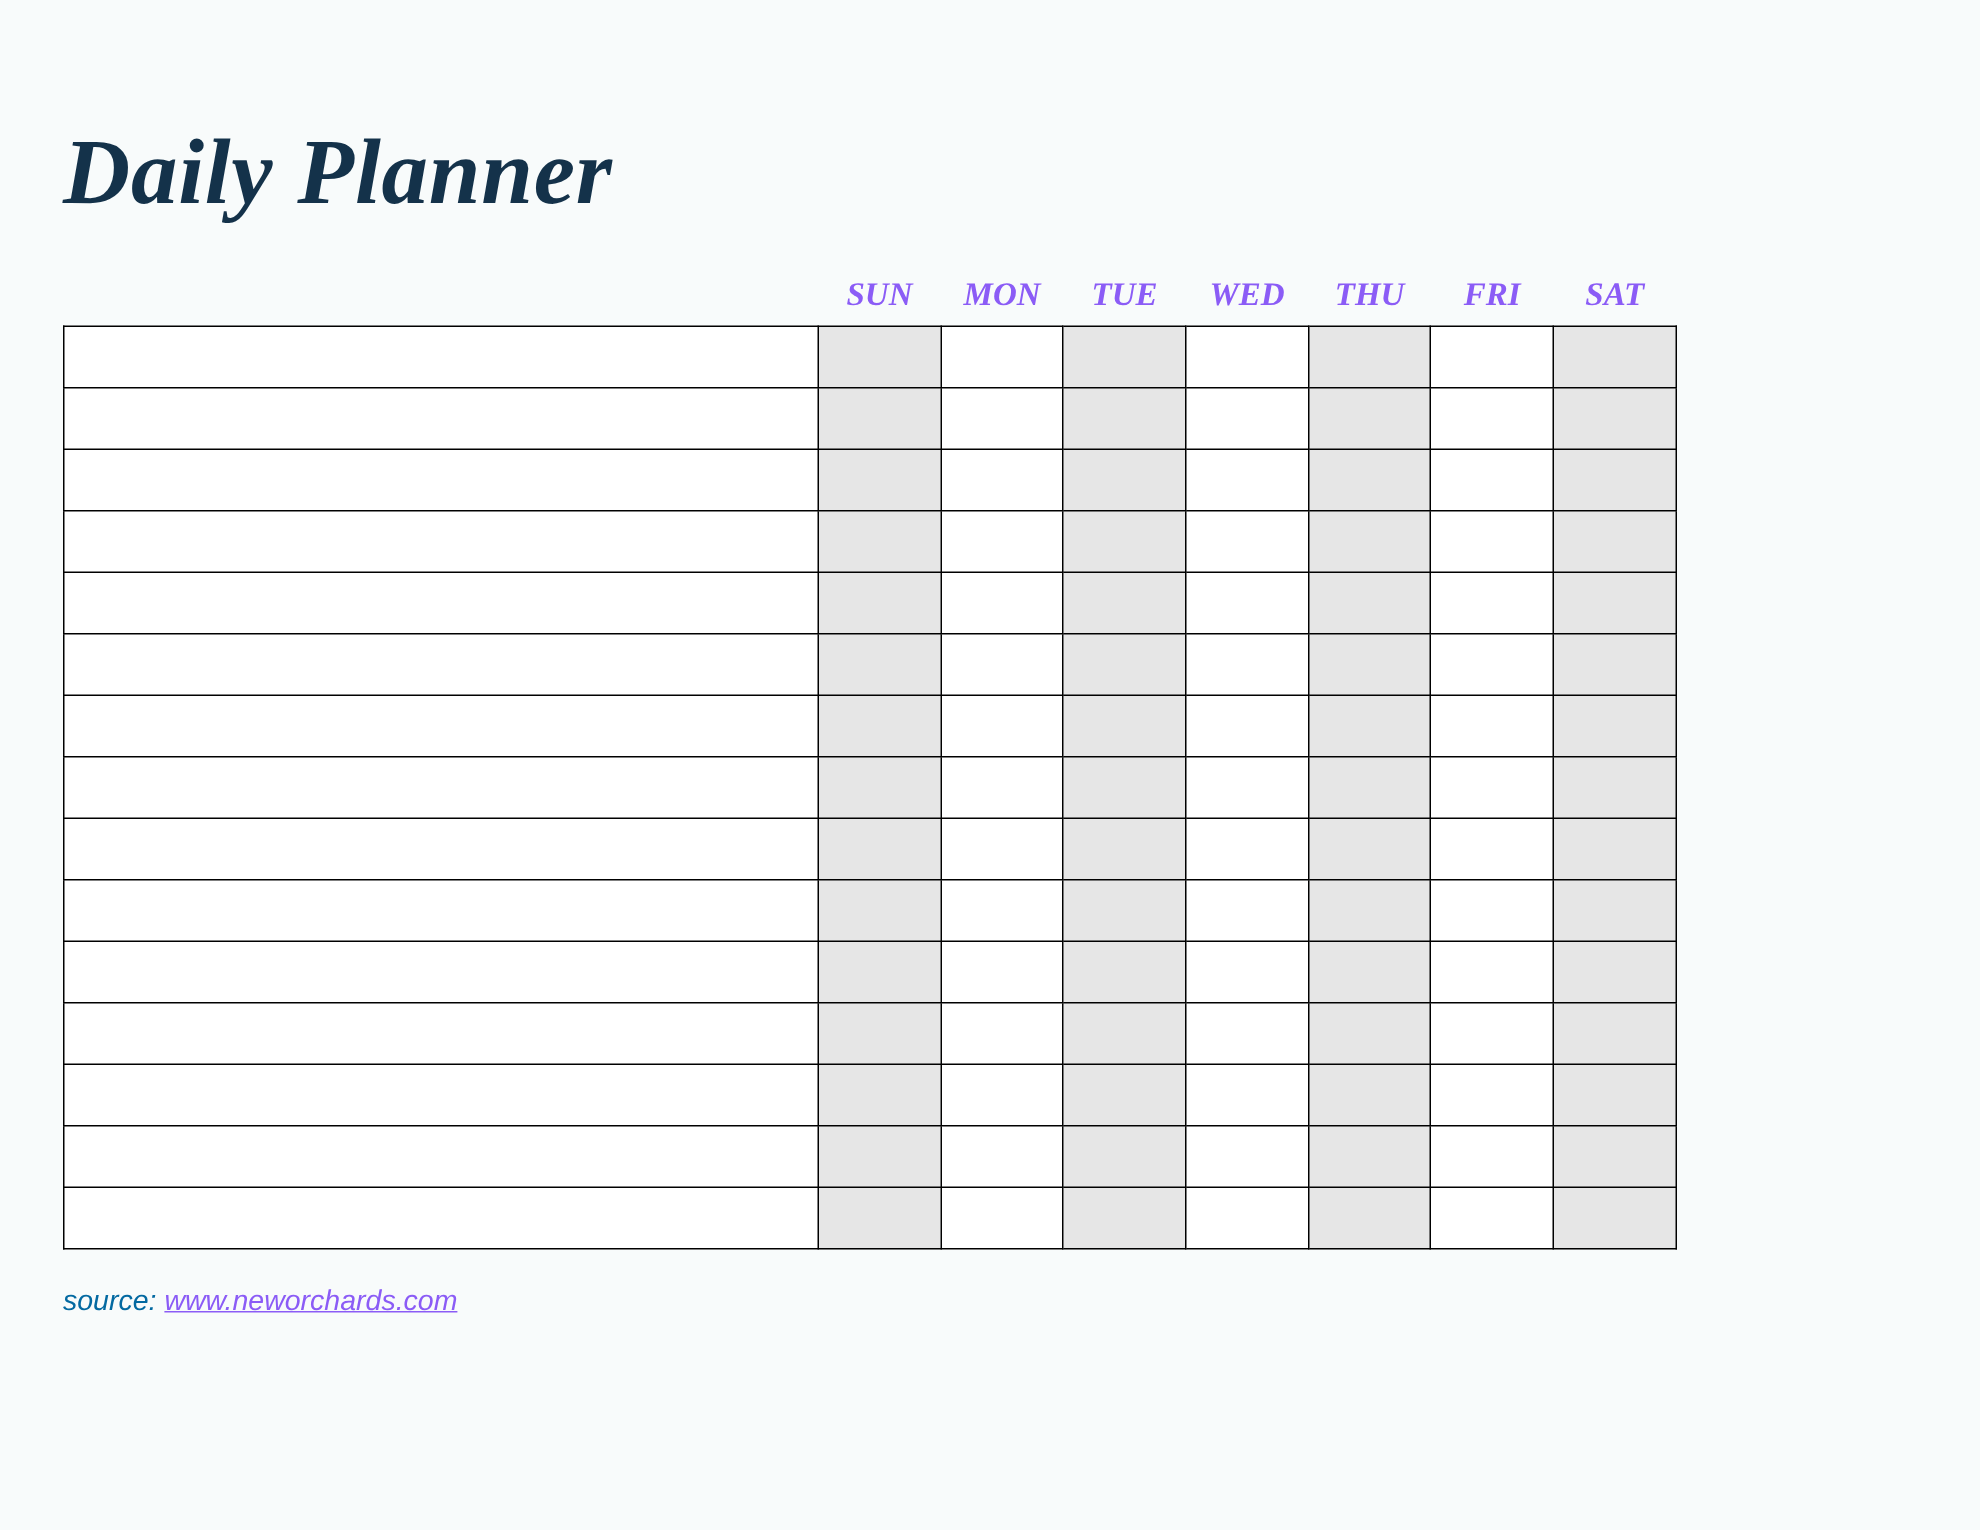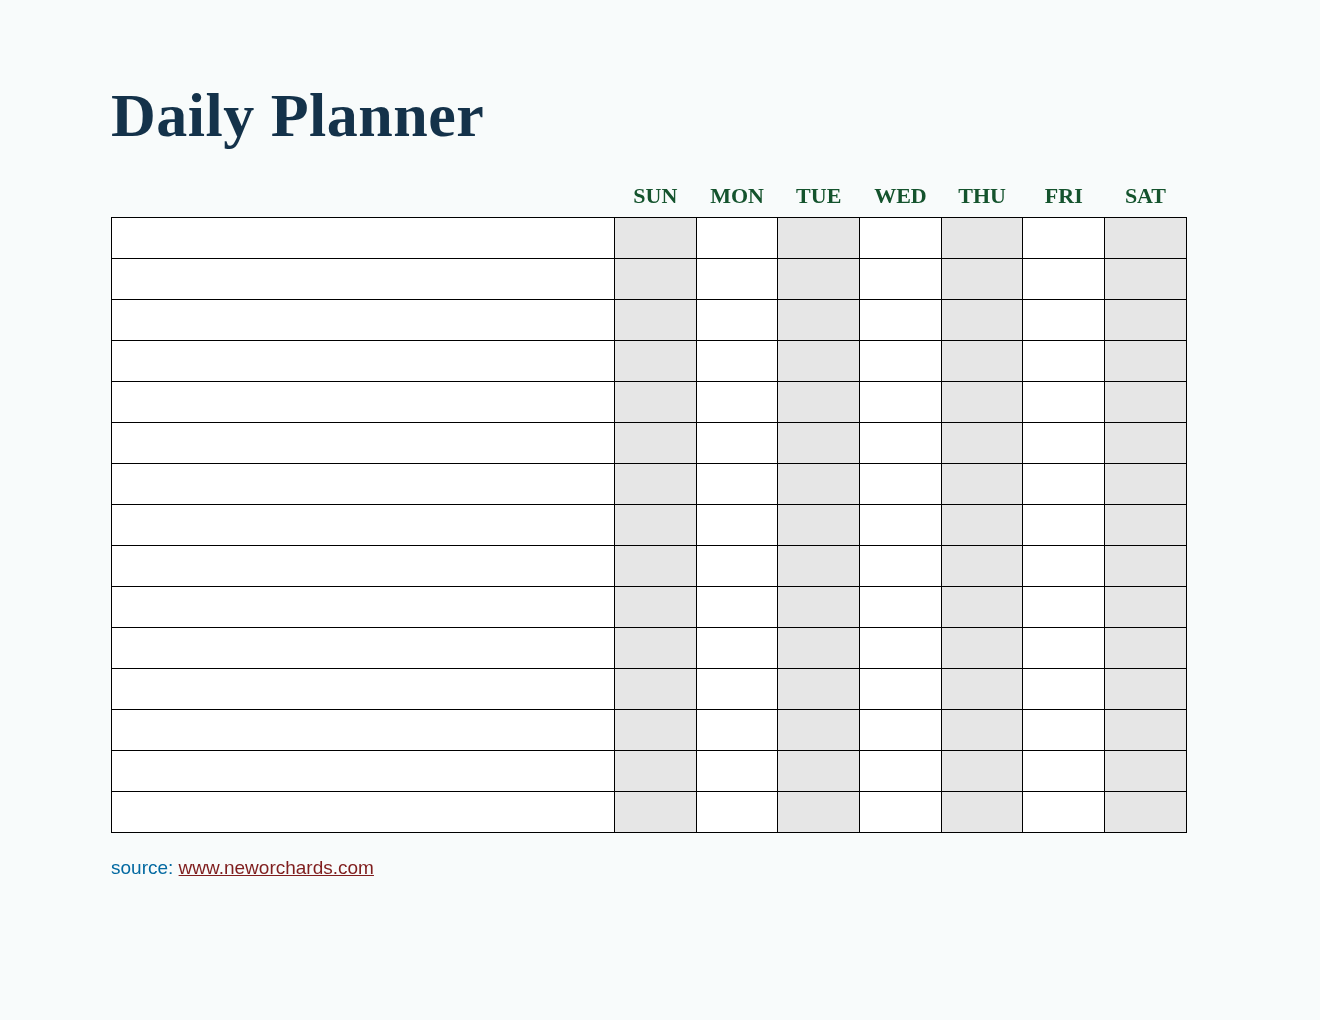--- a/index.html
+++ b/index.html
@@ -8,22 +8,23 @@
     width: 1320px;
     height: 1020px;
     background: #f8fbfb;
     font-family: Georgia, "Times New Roman", serif;
     color: #14324a;
   }
   .page {
     box-sizing: border-box;
     width: 1111px;
     height: 1020px;
-    padding: 80px 85px 0 111px;
+    padding: 80px 85px 0 42px;
     position: relative;
+    font-style: italic;
   }
   .title {
     font-family: Georgia, "Times New Roman", serif;
     font-size: 62px;
     font-weight: bold;
     color: #14324a;
     margin: 0 0 28px 0;
     letter-spacing: 0.5px;
   }
   table.planner {
@@ -33,21 +34,21 @@
   }
   table.planner col.task-col { width: 503px; }
   table.planner col.day-col { width: 81.7px; }
 
   table.planner thead th {
     border: none;
     background: transparent;
     font-family: Georgia, "Times New Roman", serif;
     font-size: 22px;
     font-weight: bold;
-    color: #14532d;
+    color: #8b5cf6;
     text-align: center;
     padding: 4px 0 8px 0;
     vertical-align: bottom;
   }
   table.planner thead th.task-head {
     text-align: left;
   }
 
   table.planner tbody td {
     border: 1px solid #000000;
@@ -62,21 +63,21 @@
   .footer {
     margin-top: 24px;
     font-family: -apple-system, BlinkMacSystemFont, "Segoe UI", Arial, sans-serif;
     font-size: 19px;
     color: #4a4a4a;
   }
   .footer .src-label {
     color: #0369a1;
   }
   .footer a {
-    color: #7f1d1d;
+    color: #8b5cf6;
     text-decoration: underline;
   }
 </style>
 </head>
 <body>
 
 <div class="page">
 
   <h1 class="title">Daily Planner</h1>
 

